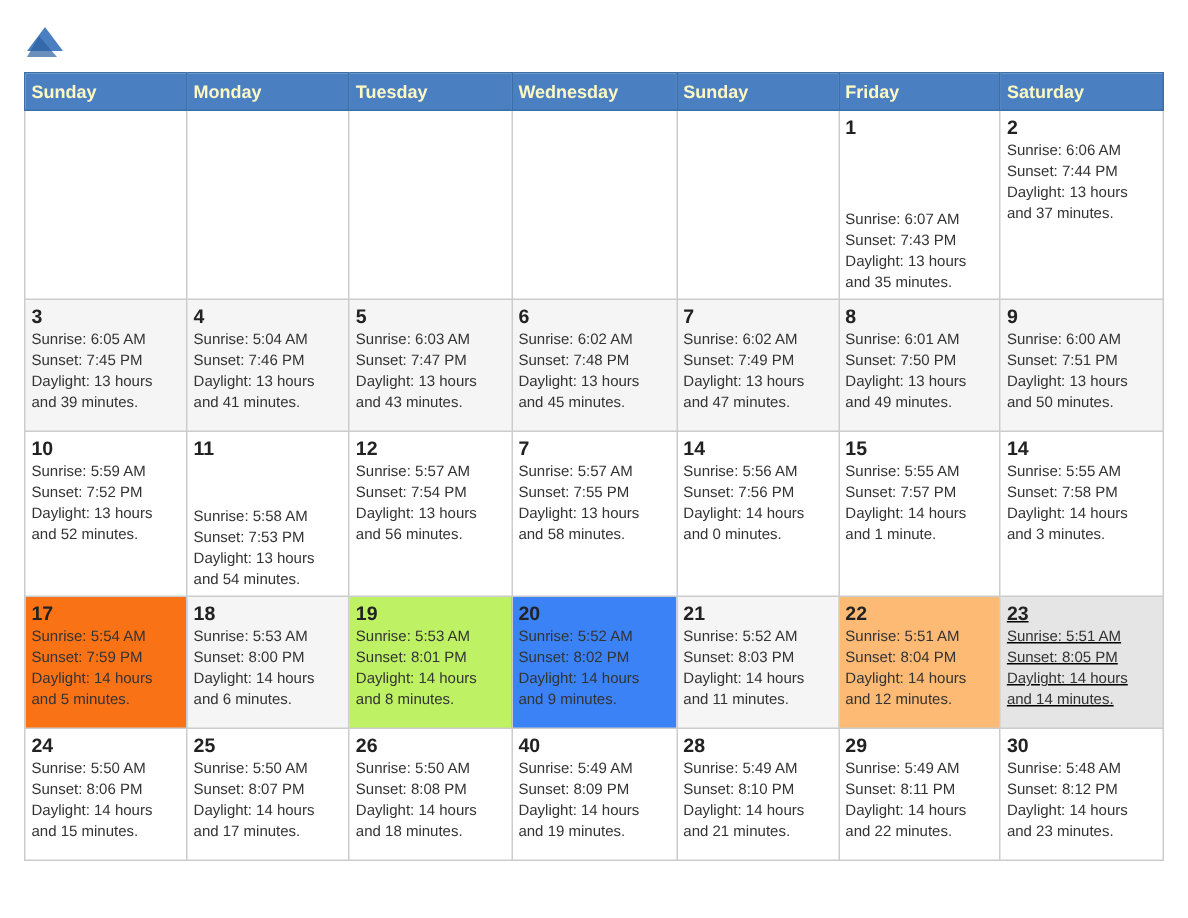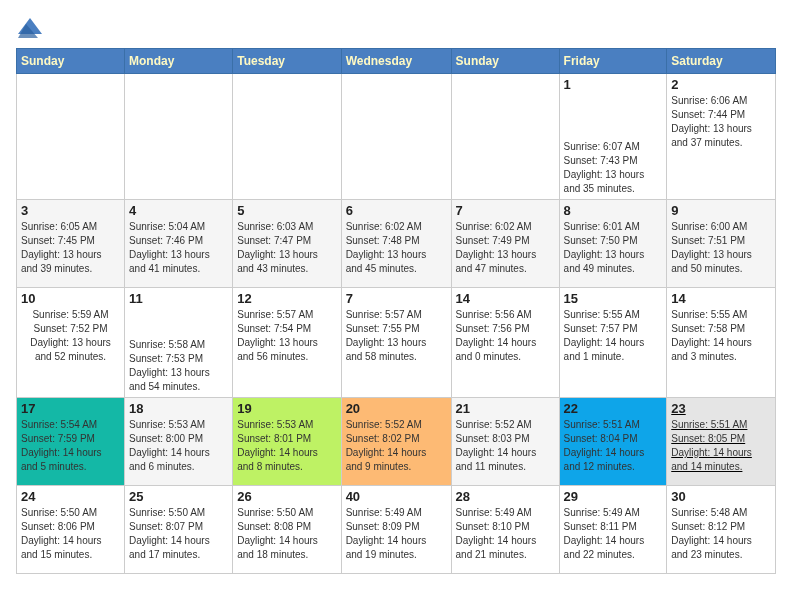--- a/index.html
+++ b/index.html
@@ -181,21 +181,21 @@
           <span class="day-number">9</span>
           <div class="day-info" style="white-space: pre-line;">Sunrise: 6:00 AM
 Sunset: 7:51 PM
 Daylight: 13 hours
 and 50 minutes.</div>
         </td>
       </tr>
       <tr>
         <td>
           <span class="day-number">10</span>
-          <div class="day-info" style="white-space: pre-line; text-align: center;">Sunrise: 5:59 AM
+          <div class="day-info" style="white-space: pre-line;">Sunrise: 5:59 AM
 Sunset: 7:52 PM
 Daylight: 13 hours
 and 52 minutes.</div>
         </td>
         <td>
           <span class="day-number">11</span>
           <div class="day-info" style="white-space: pre-line; margin-top: 32px;">Sunrise: 5:58 AM
 Sunset: 7:53 PM
 Daylight: 13 hours
 and 54 minutes.</div>
@@ -230,56 +230,56 @@
         </td>
         <td>
           <span class="day-number">14</span>
           <div class="day-info" style="white-space: pre-line;">Sunrise: 5:55 AM
 Sunset: 7:58 PM
 Daylight: 14 hours
 and 3 minutes.</div>
         </td>
       </tr>
       <tr>
-        <td style="background: #14b8a6;">
+        <td style="background: #f97316;">
           <span class="day-number">17</span>
           <div class="day-info" style="white-space: pre-line;">Sunrise: 5:54 AM
 Sunset: 7:59 PM
 Daylight: 14 hours
 and 5 minutes.</div>
         </td>
         <td style="background: rgb(245, 245, 245);">
           <span class="day-number">18</span>
           <div class="day-info" style="white-space: pre-line;">Sunrise: 5:53 AM
 Sunset: 8:00 PM
 Daylight: 14 hours
 and 6 minutes.</div>
         </td>
         <td style="background: #bef264;">
           <span class="day-number">19</span>
           <div class="day-info" style="white-space: pre-line;">Sunrise: 5:53 AM
 Sunset: 8:01 PM
 Daylight: 14 hours
 and 8 minutes.</div>
         </td>
-        <td style="background: #fdba74;">
+        <td style="background: #3b82f6;">
           <span class="day-number">20</span>
           <div class="day-info" style="white-space: pre-line;">Sunrise: 5:52 AM
 Sunset: 8:02 PM
 Daylight: 14 hours
 and 9 minutes.</div>
         </td>
         <td style="background: rgb(245, 245, 245);">
           <span class="day-number">21</span>
           <div class="day-info" style="white-space: pre-line;">Sunrise: 5:52 AM
 Sunset: 8:03 PM
 Daylight: 14 hours
 and 11 minutes.</div>
         </td>
-        <td style="background: #0ea5e9;">
+        <td style="background: #fdba74;">
           <span class="day-number">22</span>
           <div class="day-info" style="white-space: pre-line;">Sunrise: 5:51 AM
 Sunset: 8:04 PM
 Daylight: 14 hours
 and 12 minutes.</div>
         </td>
         <td style="background: #e5e5e5; text-decoration: underline;">
           <span class="day-number">23</span>
           <div class="day-info" style="white-space: pre-line;">Sunrise: 5:51 AM
 Sunset: 8:05 PM

